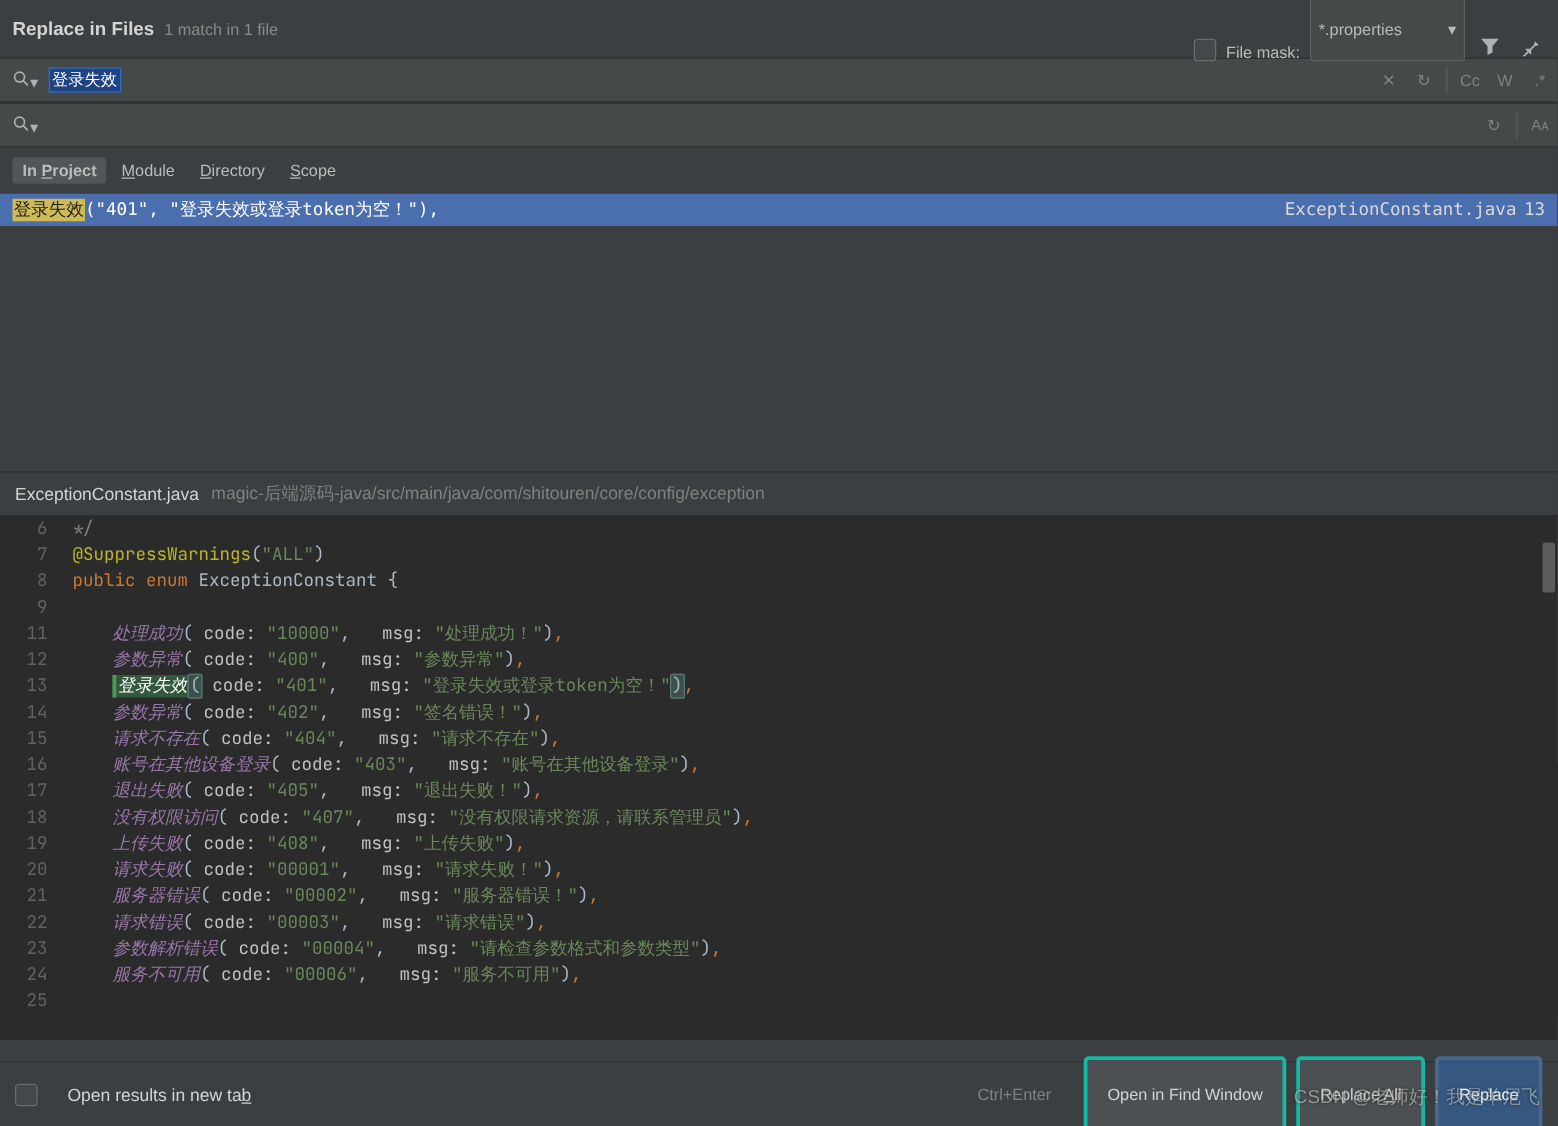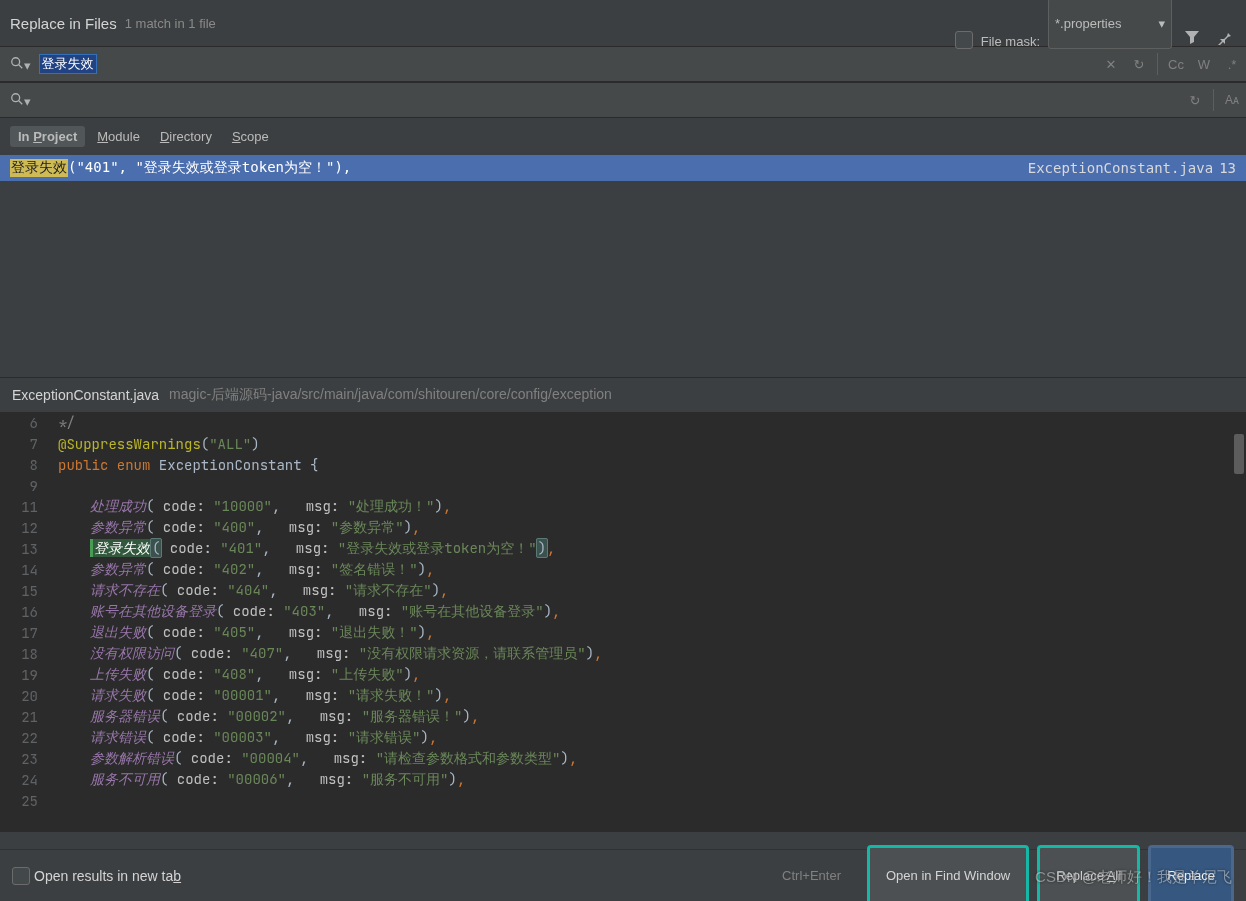--- a/index.html
+++ b/index.html
@@ -1,18 +1,18 @@
 <!DOCTYPE html>
 <html><head>
 <meta charset="utf-8">
 <style>
 * { box-sizing: border-box; margin: 0; padding: 0; }
 body { font-family: "Segoe UI", sans-serif; background: #3c3f41; color: #bbbbbb; width: 1246px; height: 901px; overflow: hidden; font-size: 13px; }
 .header { display: flex; align-items: center; padding: 6px 10px; height: 46px; }
-.title-strong { color: #d4d4d4; font-weight: normal; font-size: 15px; margin-right: 8px; }
+.title-strong { color: #d4d4d4; font-weight: bold; font-size: 15px; margin-right: 8px; }
 .title-sub { color: #8a8a8a; font-size: 13px; }
 .header-right { margin-left: auto; display: flex; align-items: flex-end; gap: 8px; }
 .checkbox { width: 18px; height: 18px; border: 1px solid #6b6b6b; border-radius: 3px; background: #43494a; }
 .mask-label { color: #bbbbbb; }
 .mask-combo { border: 1px solid #5e6060; background: #45494a; padding: 17px 6px; width: 124px; display: flex; align-items: center; justify-content: space-between; color: #bbbbbb; border-radius: 3px; }
 .icon-btn { width: 24px; height: 24px; display: flex; align-items: center; justify-content: center; color: #afb1b3; }
 .search-row, .replace-row { display: flex; align-items: center; border-top: 1px solid #2b2b2b; border-bottom: 1px solid #2b2b2b; background: #45494a; height: 36px; padding-left: 10px; }
 .search-icon { color: #afb1b3; margin-right: 8px; }
 .search-highlight { background: #214283; color: #fff; border: 1px solid #3571b8; padding: 0 2px; }
 .search-input-wrap { flex: 1; display: flex; align-items: center; }
@@ -43,21 +43,21 @@
 .tok-type { color: #a9b7c6; }
 .tok-name { color: #9876aa; font-style: italic; }
 .tok-label { color: #c0c0c0; }
 .tok-str { color: #6a8759; }
 .tok-punc { color: #a9b7c6; }
 .tok-paren { color: #a9b7c6; }
 .hl-paren { background: #3b514d; border: 1px solid #5b7a76; border-radius: 2px; color: #a9b7c6; padding: 0 1px; margin: 0 -1px; }
 .hl-match { background: #32593d; color: #fff; padding: 0 1px; border-left: 3px solid #499c54; }
 .editor-scrollbar { position: absolute; right: 2px; top: 22px; width: 10px; height: 40px; background: #5c5c5c; border-radius: 2px; }
 .footer { position: absolute; bottom: 0; left: 0; right: 0; display: flex; align-items: center; padding: 10px 12px; background: #3c3f41; border-top: 1px solid #323232; height: 52px; }
-.footer-check { display: flex; align-items: center; gap: 4px; color: #d4d4d4; font-size: 14px; }
+.footer-check { display: flex; align-items: center; gap: 24px; color: #d4d4d4; font-size: 14px; }
 .hint { margin-left: auto; color: #808080; margin-right: 18px; }
 .btn { background: #4c5052; border: 3px solid #14b8a6; border-radius: 4px; padding: 20px 16px; color: #d4d4d4; margin-left: 8px; font-size: 13px; }
 .btn.primary { background: #365880; border-color: #4a688c; color: #fff; }
 .underline-accel { text-decoration: underline; }
 .watermark { position: absolute; right: 14px; bottom: 14px; color: #c9c9c9; font-size: 15px; opacity: 0.55; font-weight: 500; text-shadow: 0 0 3px #000; z-index: 50; }
 </style>
 </head>
 <body>
 
 <div class="header">

